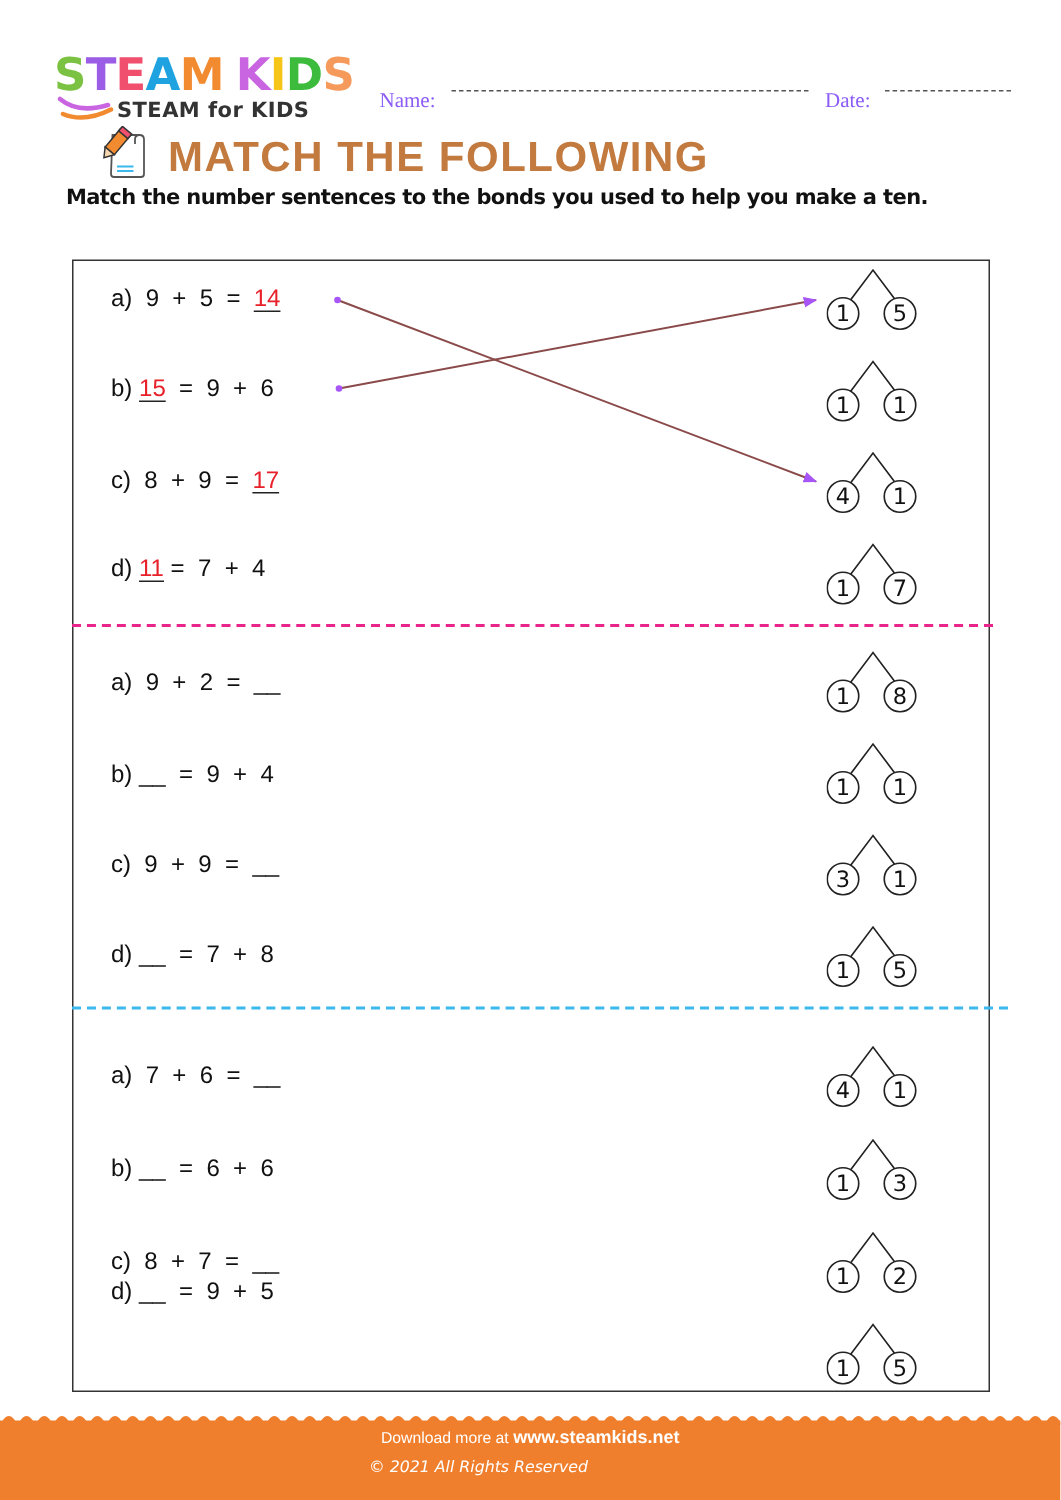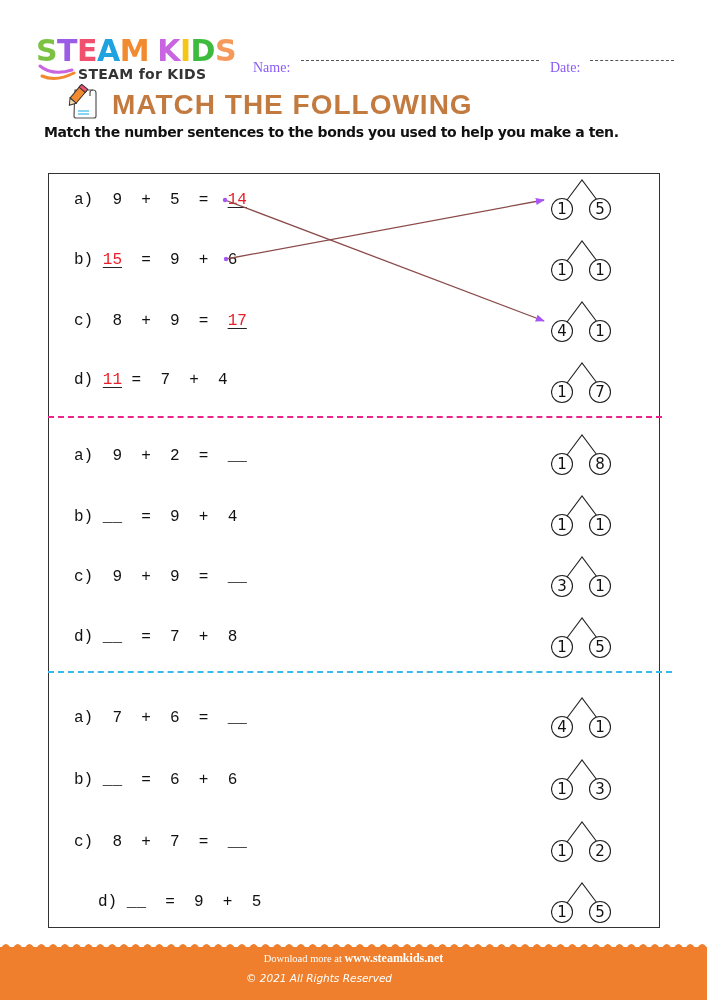--- a/index.html
+++ b/index.html
@@ -20,36 +20,36 @@
     .title-icon { position: absolute; left: 67px; top: 84px; width: 32px; height: 36px; }
     .title { position: absolute; left: 112px; top: 89px; font-family: "Liberation Sans", sans-serif; font-weight: bold; font-size: 28px; color: #c27a3f; letter-spacing: 1px; }
     .instruction { position: absolute; left: 44px; top: 122px; font-family: "DejaVu Sans", sans-serif; font-weight: bold; font-size: 14px; line-height: 20px; color: #111; letter-spacing: -0.4px; }
 
     
     .box { position: absolute; left: 48px; top: 173px; width: 612px; height: 755px; border: 1.5px solid #333; }
     .divider { position: absolute; left: 48px; width: 612px; height: 0; }
     .divider-1 { top: 416px; border-top: 2px dashed #e9248a; width: 614px; }
     .divider-2 { top: 671px; border-top: 2px dashed #3bb8ec; width: 624px; }
 
-    .sentence { position: absolute; left: 74px; font-family: Liberation Mono, monospace; font-size: 16px; color: #111; white-space: pre; line-height: 20px; text-align: right; }
+    .sentence { position: absolute; left: 74px; font-family: Liberation Sans, sans-serif; font-size: 16px; color: #111; white-space: pre; line-height: 20px; text-align: right; }
     .sentence .ans { color: #e8202a; text-decoration: underline; text-decoration-color: #222; text-underline-offset: 3px; }
 
     
     .bond { position: absolute; width: 66px; height: 50px; }
     .bond svg { position: absolute; left: 0; top: 0; }
     .bond .num { position: absolute; width: 22px; height: 22px; top: 24px; text-align: center; font-family: "DejaVu Sans", sans-serif; font-size: 15px; line-height: 22px; color: #111; }
     .bond .num.l { left: 0; }
     .bond .num.r { left: 38px; }
 
     .lines { position: absolute; left: 0; top: 0; width: 707px; height: 1000px; pointer-events: none; }
 
     
     .footer { position: absolute; left: 0; top: 947px; width: 707px; height: 53px; background: #ef7f2c; }
     .scallops { position: absolute; left: 0; top: 938px; width: 707px; height: 12px; }
-    .footer-line1 { position: absolute; top: 951px; left: 0; width: 707px; text-align: center; font-family: Liberation Serif, serif; font-size: 10.5px; color: #fff; }
+    .footer-line1 { position: absolute; top: 951px; left: 0; width: 707px; text-align: center; font-family: Liberation Sans, sans-serif; font-size: 10.5px; color: #fff; }
     .footer-line1 b { font-size: 12px; }
     .footer-line2 { position: absolute; top: 972px; left: 0; width: 638px; text-align: center; font-family: "DejaVu Sans", sans-serif; font-style: italic; font-size: 10.5px; color: #fff; }
   </style>
 </head>
 <body>
 
 <div class="logo">
   <div class="logo-word" id="logo-word"><span style="color: rgb(124, 194, 66);">S</span><span style="color: rgb(155, 93, 229);">T</span><span style="color: rgb(240, 80, 110);">E</span><span style="color: rgb(31, 163, 224);">A</span><span style="color: rgb(242, 138, 48);">M</span><span style="color: rgb(255, 255, 255); width: 8px;"> </span><span style="color: rgb(201, 101, 224);">K</span><span style="color: rgb(245, 197, 24);">I</span><span style="color: rgb(61, 187, 61);">D</span><span style="color: rgb(245, 154, 90);">S</span></div>
   <svg class="logo-swoosh" viewBox="0 0 40 18">
     <path d="M2 2 Q14 12 34 6" stroke="#c965e0" stroke-width="3" fill="none" stroke-linecap="round"></path>
@@ -88,21 +88,21 @@
     <div class="sentence" style="top: 250px;"><span>b)</span><span> </span><span class="ans">15</span><span>  =  9  +  6</span></div>
     <div class="sentence" style="top: 311px;"><span>c)</span><span>  8  +  9  =  </span><span class="ans">17</span><span></span></div>
     <div class="sentence" style="top: 370px;"><span>d)</span><span> </span><span class="ans">11</span><span> =  7  +  4</span></div>
     <div class="sentence" style="top: 446px;"><span>a)</span><span>  9  +  2  =  __</span></div>
     <div class="sentence" style="top: 507px;"><span>b)</span><span> __  =  9  +  4</span></div>
     <div class="sentence" style="top: 567px;"><span>c)</span><span>  9  +  9  =  __</span></div>
     <div class="sentence" style="top: 627px;"><span>d)</span><span> __  =  7  +  8</span></div>
     <div class="sentence" style="top: 708px;"><span>a)</span><span>  7  +  6  =  __</span></div>
     <div class="sentence" style="top: 770px;"><span>b)</span><span> __  =  6  +  6</span></div>
     <div class="sentence" style="top: 832px;"><span>c)</span><span>  8  +  7  =  __</span></div>
-    <div class="sentence" style="top: 892px; margin-left: 24px;"><span>d)</span><span> __  =  9  +  5</span></div>
+    <div class="sentence" style="top: 852px;"><span>d)</span><span> __  =  9  +  5</span></div>
   </div>
 <div id="bonds-container">
     <div class="bond" style="left: 551px; top: 174px;">
       <svg width="66" height="50">
         <polyline points="16,26 31,6 46,26" fill="none" stroke="#222" stroke-width="1.1"></polyline>
         <circle cx="11" cy="35" r="10.5" fill="#fff" stroke="#222" stroke-width="1.1"></circle>
         <circle cx="49" cy="35" r="10.5" fill="#fff" stroke="#222" stroke-width="1.1"></circle>
       </svg>
       <div class="num l">1</div>
       <div class="num r">5</div>

